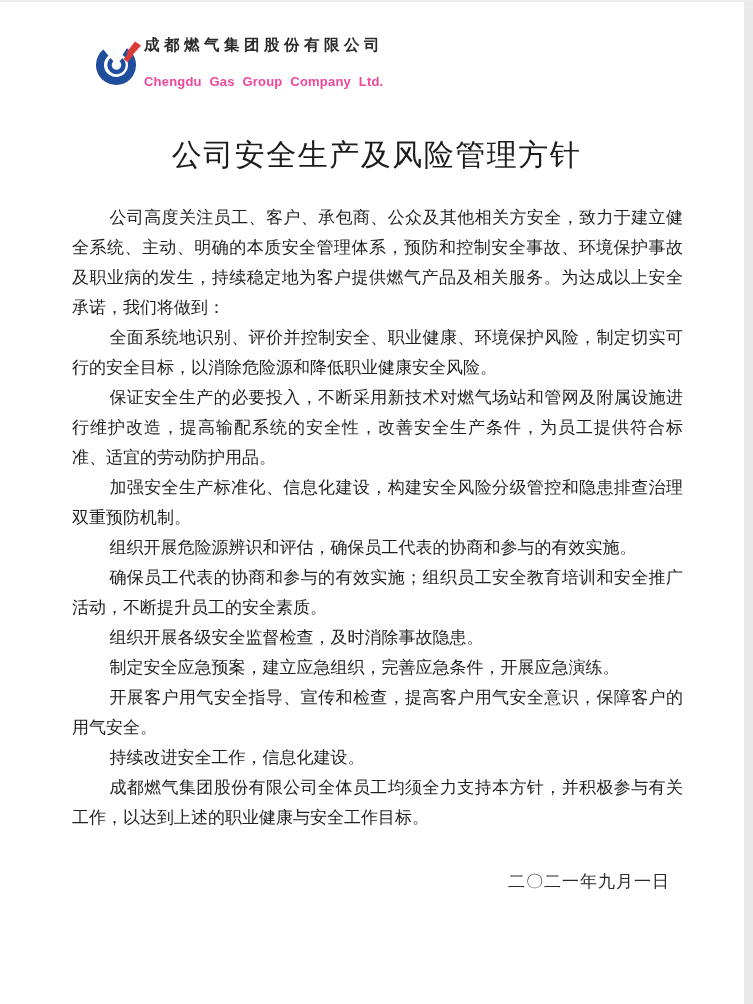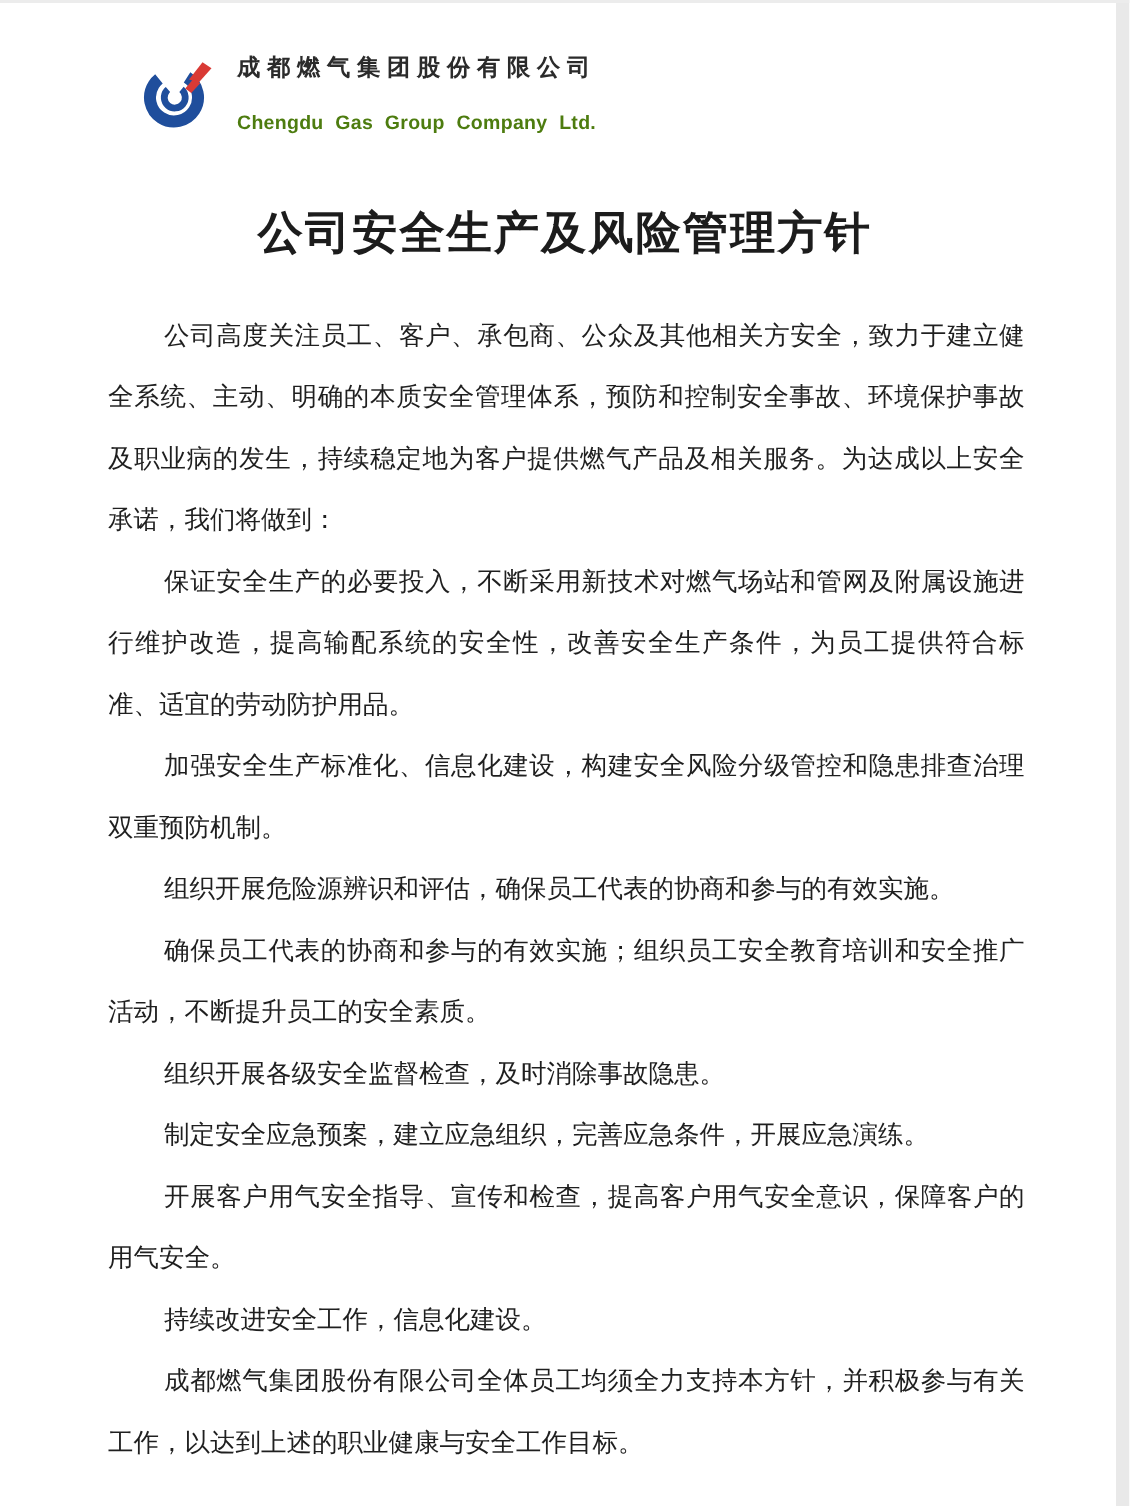--- a/index.html
+++ b/index.html
@@ -20,56 +20,56 @@
     position: absolute;
     top: 0; right: 0;
     width: 9px; height: 100%;
     background: #e9e9e9;
   }
   
   .letterhead {
     display: flex;
     align-items: center;
     margin: 33px 0 0 95px;
-    gap: 16px;
+    gap: 2px;
   }
   .logo { width: 47px; height: 47px; flex: 0 0 auto; }
   .company-names { display: flex; flex-direction: column; }
   .company-zh {
     font-family: "Liberation Sans", "DejaVu Sans", sans-serif;
     font-weight: bold;
     font-size: 15.5px;
     letter-spacing: 4.5px;
     color: #2b2b2b;
     white-space: nowrap;
   }
   .company-en {
     font-family: "Liberation Sans", "DejaVu Sans", sans-serif;
     font-weight: bold;
     font-size: 13px;
     letter-spacing: 0.2px;
     word-spacing: 4px;
-    color: #4d7c0f;
+    color: #ec4899;
     margin-top: 18px;
     white-space: nowrap;
   }
   
   .doc-title {
     margin: 46px 0 0 0;
     text-align: center;
     font-size: 30px;
-    font-weight: bold;
+    font-weight: normal;
     letter-spacing: 1.5px;
     color: #1c1c1c;
   }
   
   .doc-body {
     margin: 27px 70px 0 72px;
     font-size: 17px;
-    line-height: 41px;
+    line-height: 30px;
     color: #1f1f1f;
     text-align: justify;
   }
   .doc-body p {
     margin: 0;
     text-indent: 2.2em;
   }
   
   .doc-date {
     margin: 37px 83px 0 0;
@@ -99,20 +99,21 @@
     <div class="company-names">
       <span class="company-zh">成都燃气集团股份有限公司</span>
       <span class="company-en">Chengdu  Gas  Group  Company  Ltd.</span>
     </div>
   </div>
 
   <h1 class="doc-title">公司安全生产及风险管理方针</h1>
 
   <div class="doc-body">
       <p>公司高度关注员工、客户、承包商、公众及其他相关方安全，致力于建立健全系统、主动、明确的本质安全管理体系，预防和控制安全事故、环境保护事故及职业病的发生，持续稳定地为客户提供燃气产品及相关服务。为达成以上安全承诺，我们将做到：</p>
+      <p>全面系统地识别、评价并控制安全、职业健康、环境保护风险，制定切实可行的安全目标，以消除危险源和降低职业健康安全风险。</p>
       <p>保证安全生产的必要投入，不断采用新技术对燃气场站和管网及附属设施进行维护改造，提高输配系统的安全性，改善安全生产条件，为员工提供符合标准、适宜的劳动防护用品。</p>
       <p>加强安全生产标准化、信息化建设，构建安全风险分级管控和隐患排查治理双重预防机制。</p>
       <p>组织开展危险源辨识和评估，确保员工代表的协商和参与的有效实施。</p>
       <p>确保员工代表的协商和参与的有效实施；组织员工安全教育培训和安全推广活动，不断提升员工的安全素质。</p>
       <p>组织开展各级安全监督检查，及时消除事故隐患。</p>
       <p>制定安全应急预案，建立应急组织，完善应急条件，开展应急演练。</p>
       <p>开展客户用气安全指导、宣传和检查，提高客户用气安全意识，保障客户的用气安全。</p>
       <p>持续改进安全工作，信息化建设。</p>
       <p>成都燃气集团股份有限公司全体员工均须全力支持本方针，并积极参与有关工作，以达到上述的职业健康与安全工作目标。</p>
     </div>

